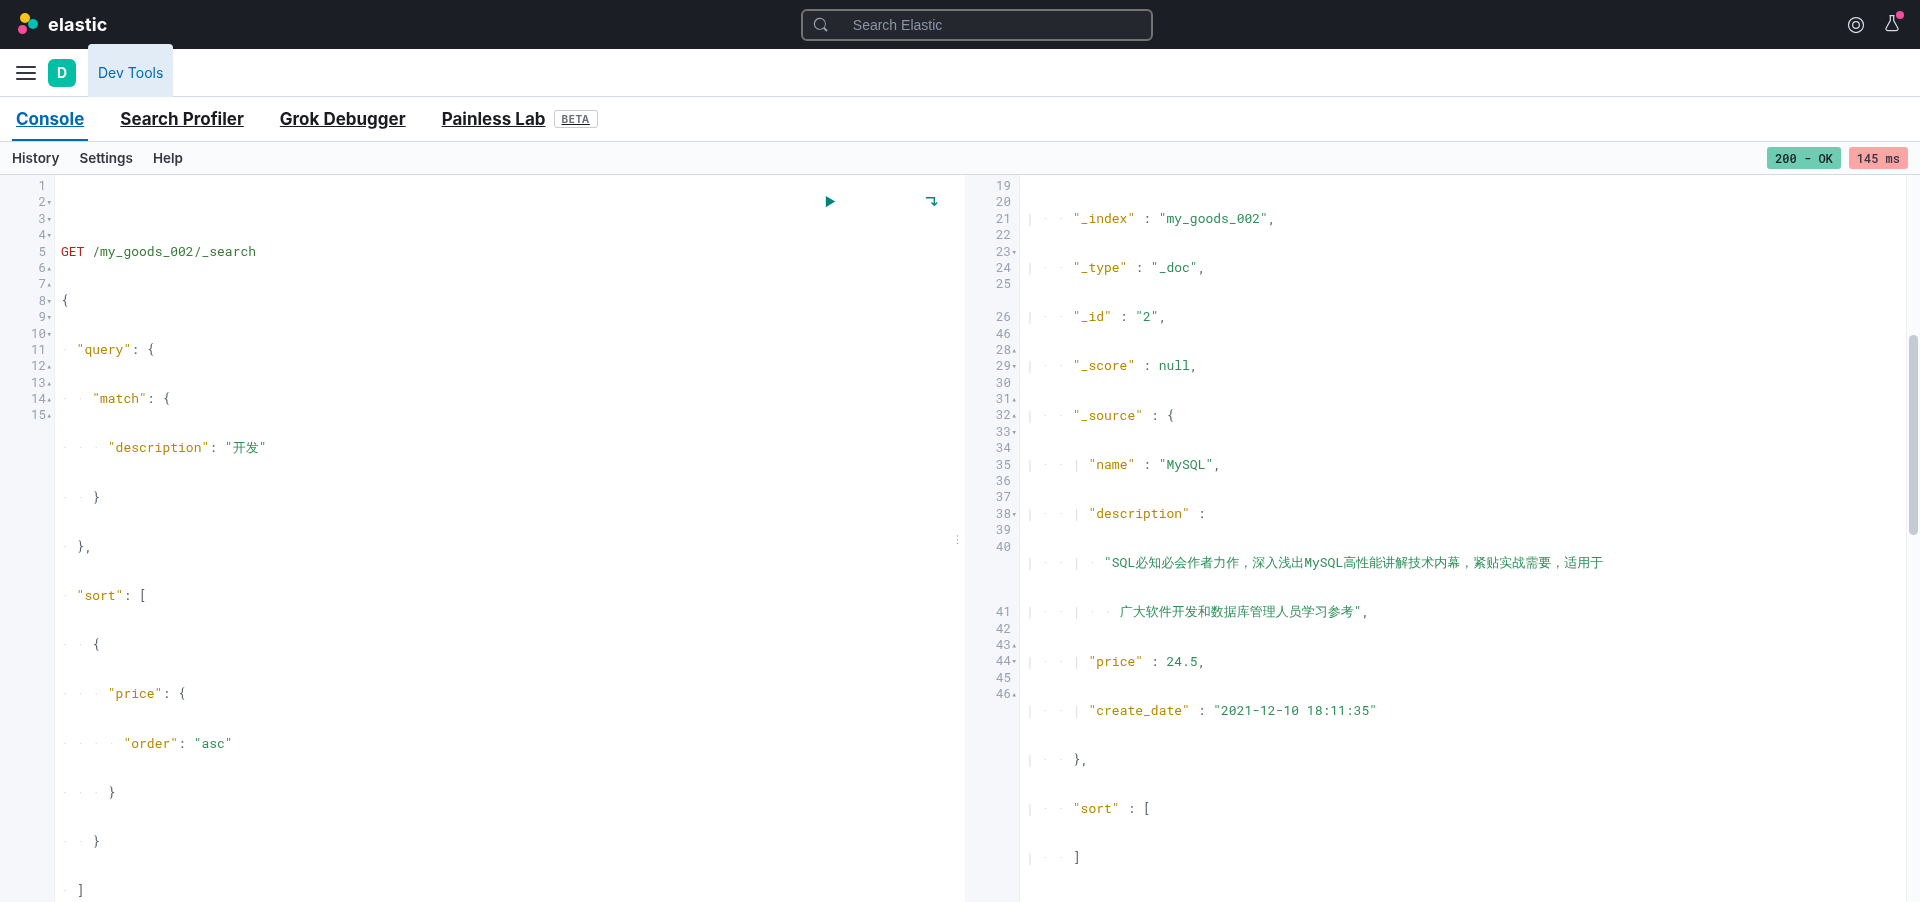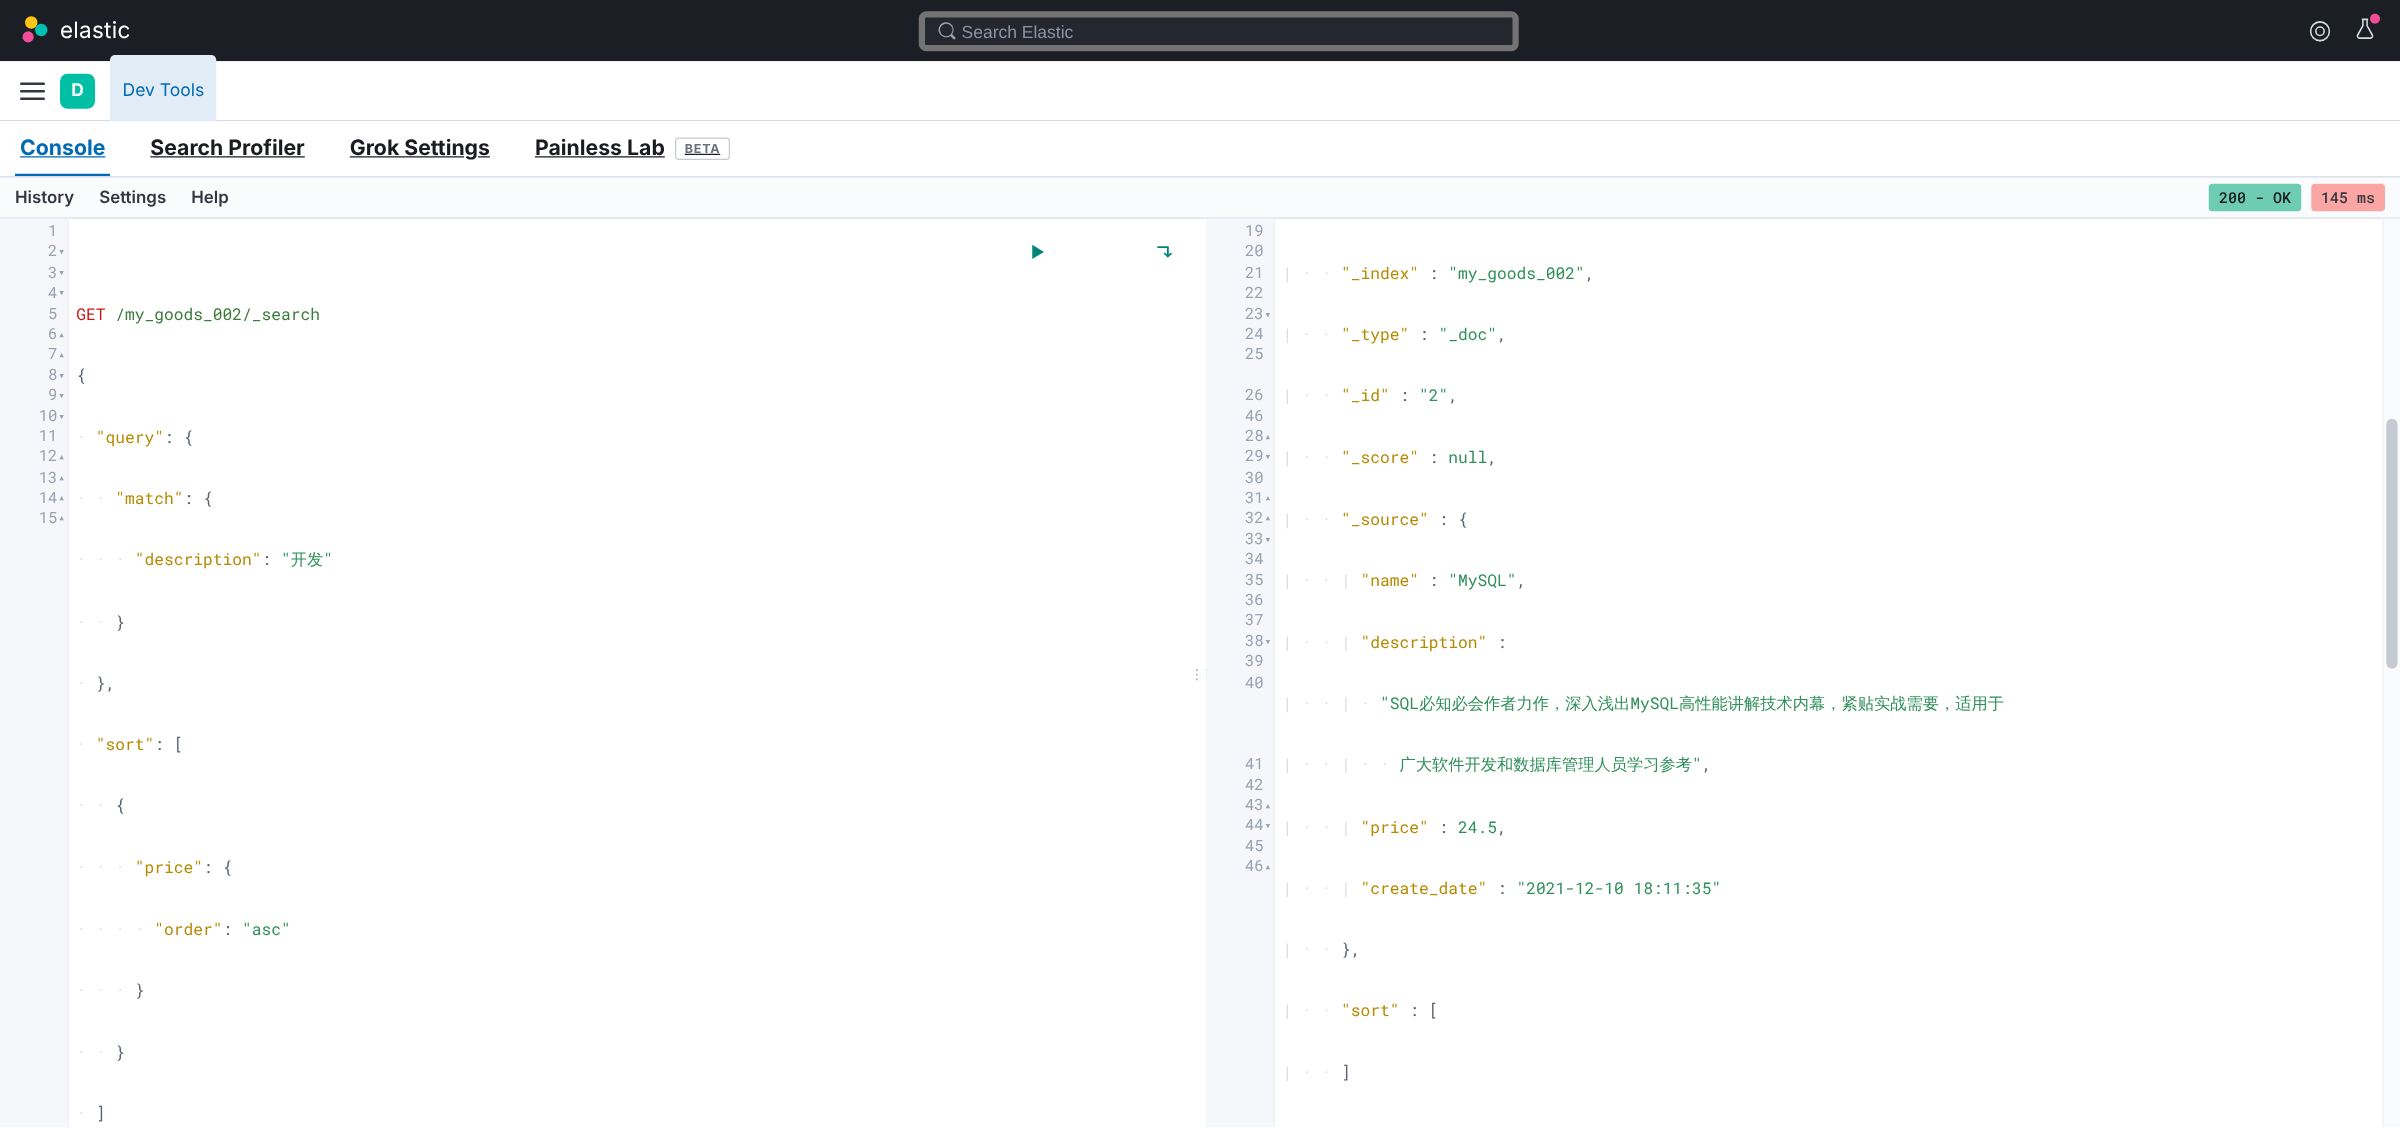--- a/index.html
+++ b/index.html
@@ -7,23 +7,23 @@
   body { display: flex; flex-direction: column; }
 
   
   .topbar { background: #1c1e25; height: 49px; display: flex; align-items: center; padding: 0 12px; }
   .logo-wrap { display: flex; align-items: center; gap: 8px; margin-left: 4px; }
   .logo-cluster { position: relative; width: 24px; height: 24px; }
   .logo-cluster span { position: absolute; border-radius: 50%; }
   .dot-y { width: 10px; height: 10px; background: #fec514; top: 0; left: 4px; }
   .dot-t { width: 10px; height: 10px; background: #00bfb3; top: 6px; left: 12px; }
   .dot-p { width: 9px; height: 9px; background: #f04e98; top: 12px; left: 2px; }
-  .logo-text { color: #fff; font-weight: 400; font-size: 18px; letter-spacing: 0.2px; }
+  .logo-text { color: #fff; font-weight: 700; font-size: 18px; letter-spacing: 0.2px; }
   .topbar-center { flex: 1; display: flex; justify-content: center; }
-  .search-box { width: 480px; height: 32px; background: #25272f; border: 5px solid #737373; border-radius: 6px; display: flex; align-items: center; padding: 0 10px; gap: 3px; }
+  .search-box { width: 352px; height: 32px; background: #25272f; border: 2px solid #737373; border-radius: 6px; display: flex; align-items: center; padding: 0 10px; gap: 24px; }
   .search-box svg { width: 16px; height: 16px; fill: #98a2b3; }
   .search-box input { flex: 1; background: transparent; border: none; outline: none; color: #d3dae6; font-size: 14px; }
   .search-box input::placeholder { color: #8a94a6; }
   .topbar-right { display: flex; align-items: center; gap: 16px; padding-right: 6px; }
   .top-icon { width: 20px; height: 20px; stroke: #d3dae6; fill: none; stroke-width: 1.5; cursor: pointer; position: relative; }
   .news-wrap { position: relative; }
   .news-dot { position: absolute; top: -2px; right: -2px; width: 8px; height: 8px; background: #f04e98; border-radius: 50%; }
 
   
   .subbar { height: 48px; background: #fff; display: flex; align-items: center; padding: 0 16px; gap: 12px; border-bottom: 1px solid #d3dae6; }
@@ -121,21 +121,21 @@
       <div></div>
       <div></div>
     </div>
   <div class="space-badge">D</div>
   <span class="crumb-link">Dev Tools</span>
 </div>
 
 <div class="tabsbar">
   <div class="tab active">Console</div>
   <div class="tab">Search Profiler</div>
-  <div class="tab">Grok Settings</div>
+  <div class="tab">Grok Debugger</div>
   <div class="tab">
     <span>Painless Lab</span>
     <span class="beta-badge">BETA</span>
   </div>
 </div>
 
 <div class="toolbar">
   <div class="toolbar-left">
     <span class="tool-link">History</span>
     <span class="tool-link">Settings</span>

